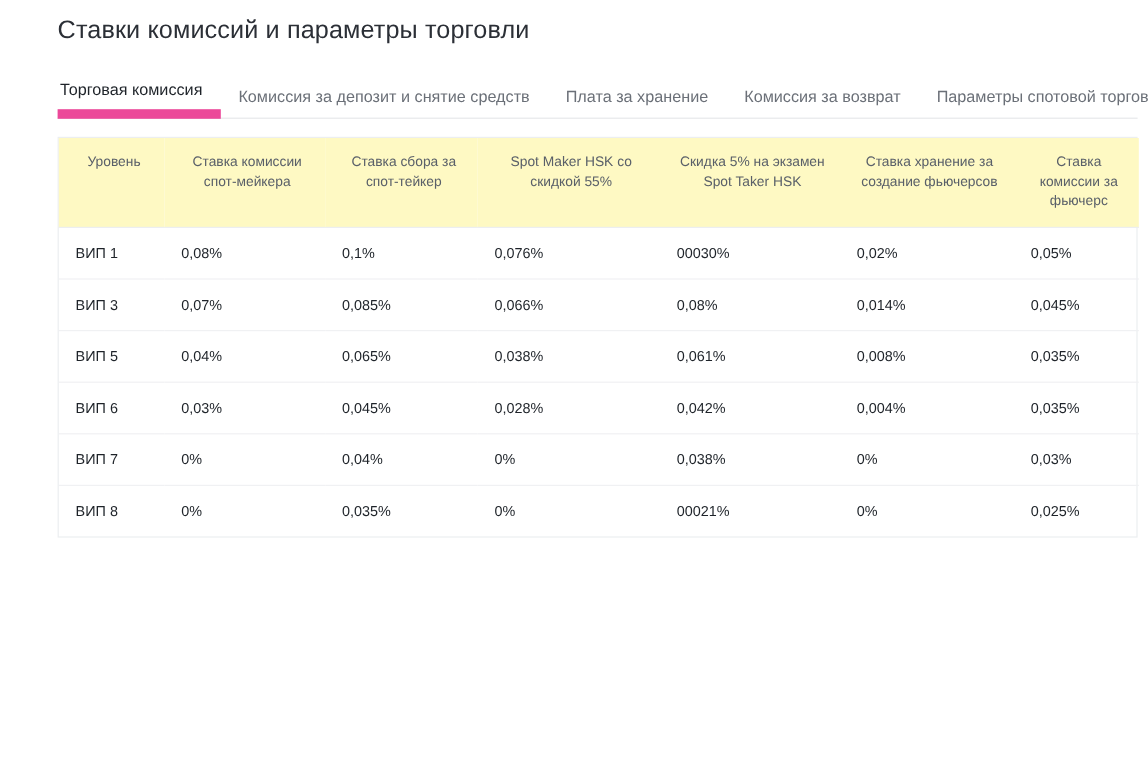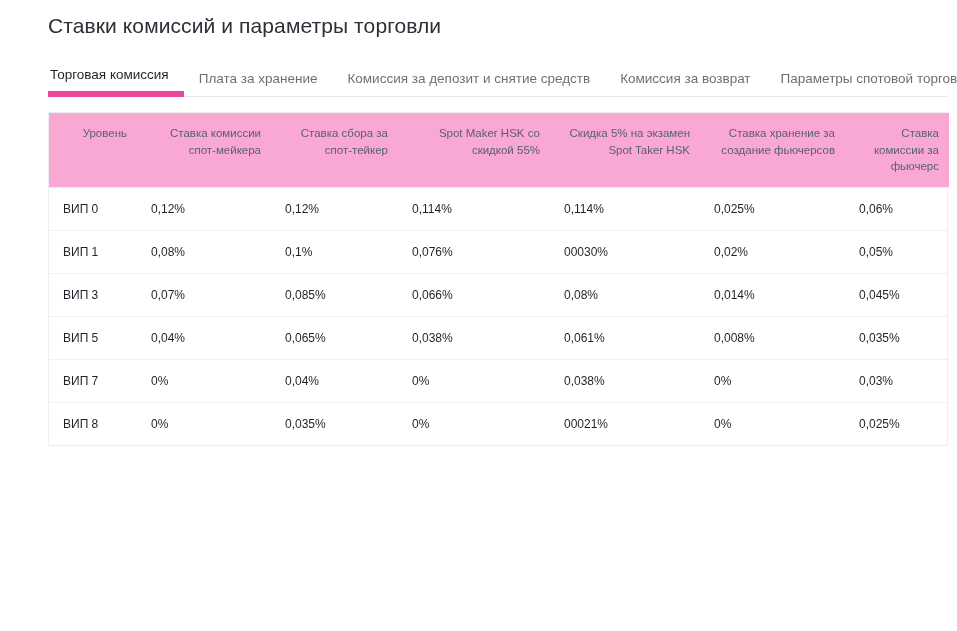--- a/index.html
+++ b/index.html
@@ -46,37 +46,37 @@
     white-space: nowrap;
     border-bottom: 2px solid transparent;
     position: relative;
     top: 1px;
   }
   .tab:first-child {
     padding-left: 2px;
   }
   .tab.active {
     color: #1e2329;
-    border-bottom: 6px solid #ec4899;
+    border-bottom: 8px solid #ec4899;
   }
   .table-wrap {
     margin: 15px 0 0 23px;
     width: 900px;
     border: 1px solid #eceef0;
     box-sizing: border-box;
     background: #fff;
   }
   table {
     border-collapse: collapse;
     width: 100%;
     table-layout: fixed;
   }
   thead th {
-    background: #f9a8d4;
-    text-align: right;
+    background: #fef9c3;
+    text-align: center;
     font-size: 11.5px;
     font-weight: 400;
     color: #5a6069;
     line-height: 1.45;
     padding: 12px 10px 12px 14px;
     vertical-align: top;
     border-bottom: 1px solid #eceef0;
   }
   tbody td {
     font-size: 12px;
@@ -99,22 +99,22 @@
 </style>
 </head>
 <body>
 
 <div class="page">
 
   <h1 class="page-title">Ставки комиссий и параметры торговли</h1>
 
   <div class="tabs">
     <div class="tab active">Торговая комиссия</div>
+    <div class="tab">Комиссия за депозит и снятие средств</div>
     <div class="tab">Плата за хранение</div>
-    <div class="tab">Комиссия за депозит и снятие средств</div>
     <div class="tab">Комиссия за возврат</div>
     <div class="tab">Параметры спотовой торговли</div>
   </div>
 
   <div class="table-wrap">
     <table>
       <colgroup>
         <col class="c0">
           <col class="c1">
           <col class="c2">
@@ -129,29 +129,20 @@
           <th>Ставка комиссии спот-мейкера</th>
           <th>Ставка сбора за спот-тейкер</th>
           <th>Spot Maker HSK со скидкой 55%</th>
           <th>Скидка 5% на экзамен Spot Taker HSK</th>
           <th>Ставка хранение за создание фьючерсов</th>
           <th>Ставка комиссии за фьючерс</th>
         </tr>
       </thead>
       <tbody>
         <tr>
-          <td>ВИП 0</td>
-          <td>0,12%</td>
-          <td>0,12%</td>
-          <td>0,114%</td>
-          <td>0,114%</td>
-          <td>0,025%</td>
-          <td>0,06%</td>
-        </tr>
-        <tr>
           <td>ВИП 1</td>
           <td>0,08%</td>
           <td>0,1%</td>
           <td>0,076%</td>
           <td>00030%</td>
           <td>0,02%</td>
           <td>0,05%</td>
         </tr>
         <tr>
           <td>ВИП 3</td>
@@ -165,20 +156,29 @@
         <tr>
           <td>ВИП 5</td>
           <td>0,04%</td>
           <td>0,065%</td>
           <td>0,038%</td>
           <td>0,061%</td>
           <td>0,008%</td>
           <td>0,035%</td>
         </tr>
         <tr>
+          <td>ВИП 6</td>
+          <td>0,03%</td>
+          <td>0,045%</td>
+          <td>0,028%</td>
+          <td>0,042%</td>
+          <td>0,004%</td>
+          <td>0,035%</td>
+        </tr>
+        <tr>
           <td>ВИП 7</td>
           <td>0%</td>
           <td>0,04%</td>
           <td>0%</td>
           <td>0,038%</td>
           <td>0%</td>
           <td>0,03%</td>
         </tr>
         <tr>
           <td>ВИП 8</td>

